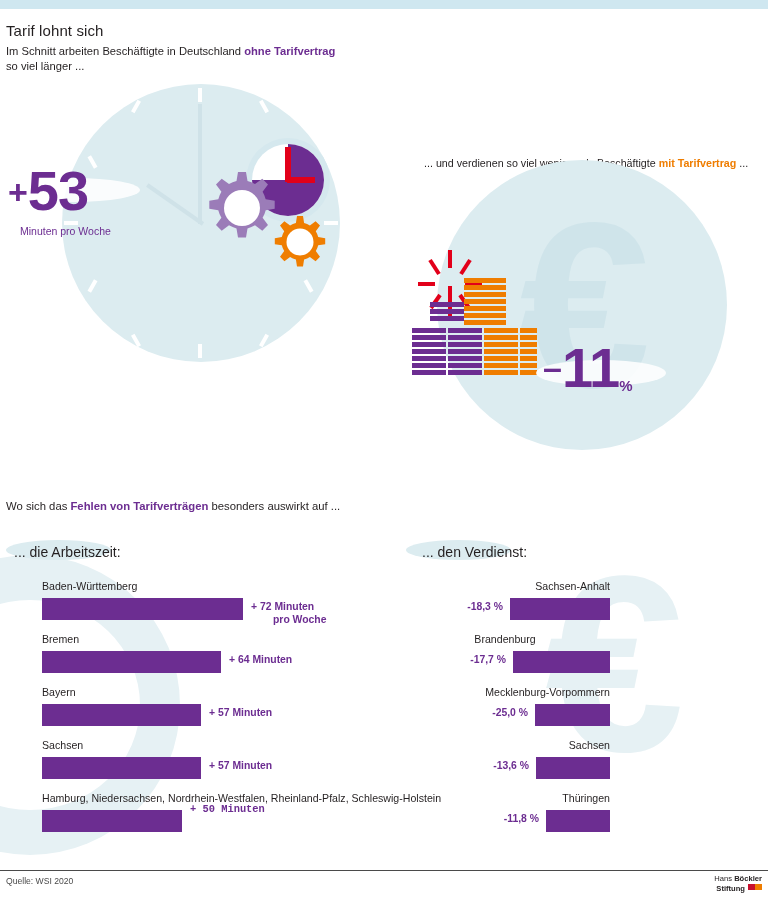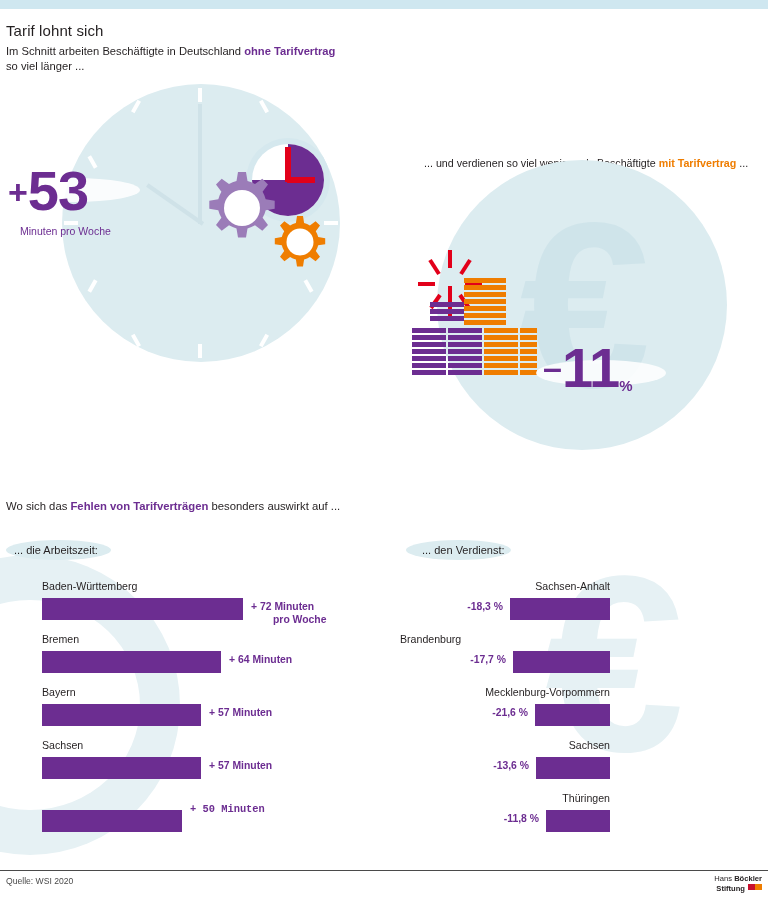--- a/index.html
+++ b/index.html
@@ -46,21 +46,21 @@
   .big11{position:absolute;left:543px;top:340px;color:#6C2D91;line-height:1;}
   .big11 .minus{font-size:34px;font-weight:700;vertical-align:8px;}
   .big11 .num{font-size:56px;font-weight:700;letter-spacing:-1px;}
   .big11 .pct{font-size:15px;font-weight:700;vertical-align:-4px;}
 
   .lede-right{position:absolute;left:424px;top:157px;font-size:10.7px;color:#231f20;}
 
   
   .mid-label{position:absolute;left:6px;top:500px;font-size:11.3px;color:#231f20;}
 
-  .col-head{position:absolute;font-size:11px;color:#231f20;}
+  .col-head{position:absolute;font-size:14px;color:#231f20;}
   .blob{position:absolute;border-radius:50%;background:#dcecf0;}
 
   
   .chart{position:absolute;}
   .rlabel{position:absolute;font-size:10.6px;color:#231f20;white-space:nowrap;}
   .bar{position:absolute;height:22px;background:#6C2D91;}
   .rval{position:absolute;font-size:10.4px;color:#6C2D91;font-weight:700;white-space:nowrap;}
   .rval2{position:absolute;font-size:10.4px;color:#6C2D91;font-weight:700;white-space:nowrap;}
 
   
@@ -222,34 +222,35 @@
     <div class="rval2" style="left: 273px; top: 34px;">pro Woche</div>
     <div class="rlabel" style="left: 42px; top: 53px;">Bremen</div>
     <div class="bar" style="left: 42px; top: 71px; width: 179px; background: rgb(108, 45, 145);"></div>
     <div class="rval" style="left: 229px; top: 74px;">+ 64 Minuten</div>
     <div class="rlabel" style="left: 42px; top: 106px;">Bayern</div>
     <div class="bar" style="left: 42px; top: 124px; width: 159px; background: rgb(108, 45, 145);"></div>
     <div class="rval" style="left: 209px; top: 127px;">+ 57 Minuten</div>
     <div class="rlabel" style="left: 42px; top: 159px;">Sachsen</div>
     <div class="bar" style="left: 42px; top: 177px; width: 159px; background: rgb(108, 45, 145);"></div>
     <div class="rval" style="left: 209px; top: 180px;">+ 57 Minuten</div>
+    <div class="rlabel" style="left: 42px; top: 212px;">Hamburg, Niedersachsen, Nordrhein-Westfalen, Rheinland-Pfalz, Schleswig-Holstein</div>
     <div class="bar" style="left: 42px; top: 230px; width: 140px; background: rgb(108, 45, 145);"></div>
     <div class="rval" style="left: 190px; top: 223px; font-family: Liberation Mono, monospace;">+ 50 Minuten</div>
   </div>
 
 <div class="chart" id="chartR" style="left:400px;top:580px;width:368px;height:280px;">
     <div class="rlabel" style="left: 0px; top: 0px; width: 210px; text-align: right;">Sachsen-Anhalt</div>
     <div class="bar" style="left: 110px; top: 18px; width: 100px; background: rgb(108, 45, 145);"></div>
     <div class="rval" style="left: 0px; top: 21px; width: 103px; text-align: right;">-18,3 %</div>
-    <div class="rlabel" style="left: 0px; top: 53px; width: 210px; text-align: left;">Brandenburg</div>
+    <div class="rlabel" style="left: 0px; top: 53px; width: 210px; text-align: center;">Brandenburg</div>
     <div class="bar" style="left: 113px; top: 71px; width: 97px; background: rgb(108, 45, 145);"></div>
     <div class="rval" style="left: 0px; top: 74px; width: 106px; text-align: right;">-17,7 %</div>
     <div class="rlabel" style="left: 0px; top: 106px; width: 210px; text-align: right;">Mecklenburg-Vorpommern</div>
     <div class="bar" style="left: 135px; top: 124px; width: 75px; background: rgb(108, 45, 145);"></div>
-    <div class="rval" style="left: 0px; top: 127px; width: 128px; text-align: right;">-21,6 %</div>
+    <div class="rval" style="left: 0px; top: 127px; width: 128px; text-align: right;">-25,0 %</div>
     <div class="rlabel" style="left: 0px; top: 159px; width: 210px; text-align: right;">Sachsen</div>
     <div class="bar" style="left: 136px; top: 177px; width: 74px; background: rgb(108, 45, 145);"></div>
     <div class="rval" style="left: 0px; top: 180px; width: 129px; text-align: right;">-13,6 %</div>
     <div class="rlabel" style="left: 0px; top: 212px; width: 210px; text-align: right;">Thüringen</div>
     <div class="bar" style="left: 146px; top: 230px; width: 64px; background: rgb(108, 45, 145);"></div>
     <div class="rval" style="left: 0px; top: 233px; width: 139px; text-align: right;">-11,8 %</div>
   </div>
 
 <div class="frule"></div>
 <div class="fsrc">Quelle: WSI 2020</div>

